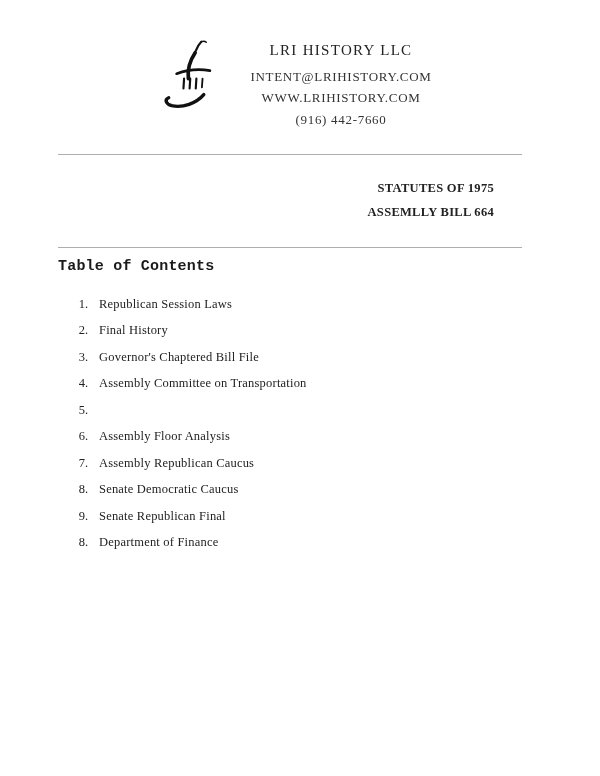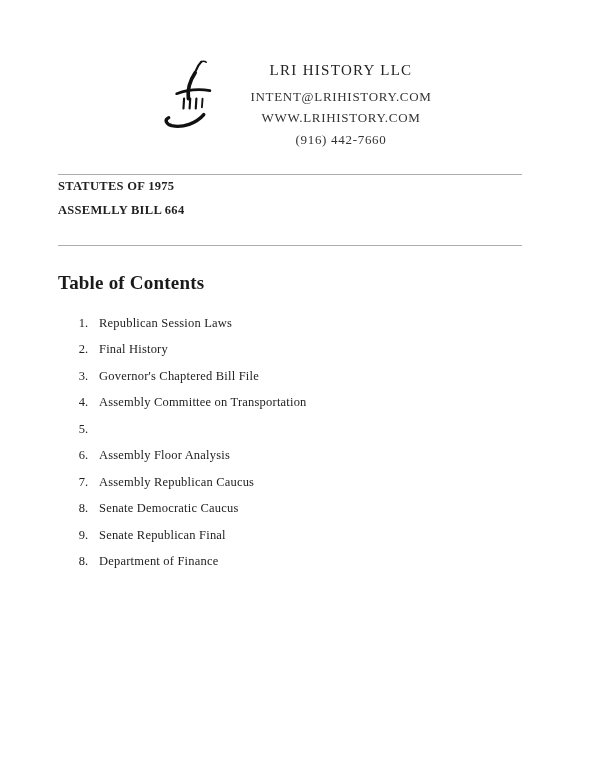--- a/index.html
+++ b/index.html
@@ -11,21 +11,21 @@
     width: 600px;
     height: 776px;
     font-family: "Liberation Serif", "DejaVu Serif", serif;
     color: #1c1c1c;
     overflow: hidden;
   }
   .page {
     box-sizing: border-box;
     width: 600px;
     height: 770px;
-    padding: 52px 78px 0 58px;
+    padding: 32px 78px 0 58px;
     border-radius: 21px;
   }
 
   
   .letterhead {
     display: flex;
     justify-content: center;
     align-items: flex-start;
     gap: 30px;
     margin-left: 10px;
@@ -57,40 +57,42 @@
     border: none;
     border-top: 1px solid #aeaeae;
     height: 0;
     margin: 0;
   }
   .rule-1 { margin-top: 24px; }
   .rule-2 { margin-top: 16px; }
 
   
   .case-block {
-    text-align: left;
+    text-align: right;
     padding-right: 28px;
+    margin-top: 22px;
     margin-bottom: 22px;
   }
   .case-line {
     font-weight: bold;
     font-size: 12.5px;
     line-height: 1.9;
     letter-spacing: 0.3px;
     white-space: pre;
     color: #222;
   }
 
   
   .toc-title {
     font-weight: bold;
-    font-size: 19px;
-    margin-top: 26px;
+    font-size: 15px;
+    margin-top: 10px;
     letter-spacing: 0.2px;
     color: #1a1a1a;
+    font-family: Liberation Mono, monospace;
   }
   .toc-list {
     margin-top: 22px;
   }
   .toc-item {
     display: flex;
     align-items: baseline;
     margin-bottom: 11.5px;
     font-size: 12.5px;
     color: #222;

